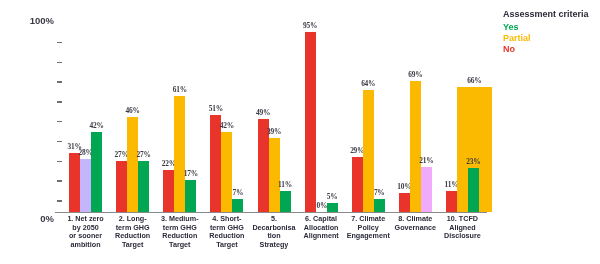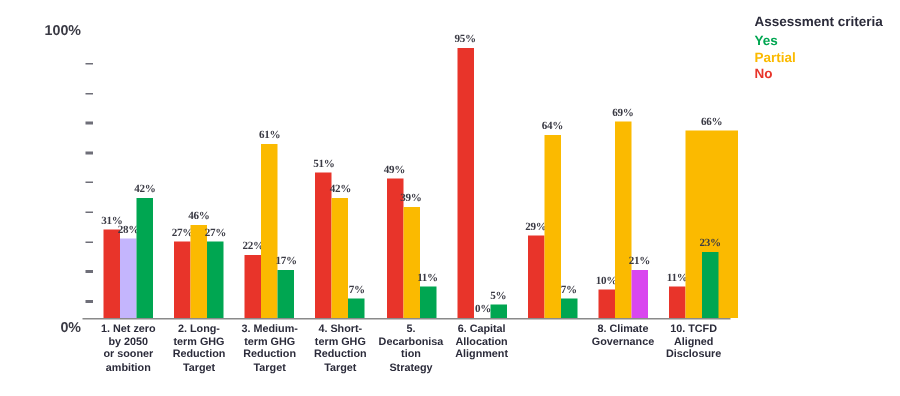--- a/index.html
+++ b/index.html
@@ -205,21 +205,21 @@
           <span class="bar-value">28%</span>
         </div>
         <div class="bar" style="left: 22px; height: 79.8px; background: rgb(0, 166, 81);">
           <span class="bar-value">42%</span>
         </div>
       </div>
       <div class="bar-group" style="left: 54.1667px; width: 33px;">
         <div class="bar" style="left: 0px; height: 51.3px; background: rgb(232, 52, 42);">
           <span class="bar-value">27%</span>
         </div>
-        <div class="bar" style="left: 11px; height: 62px; background: rgb(251, 186, 0);">
+        <div class="bar" style="left: 11px; height: 95px; background: rgb(251, 186, 0);">
           <span class="bar-value">46%</span>
         </div>
         <div class="bar" style="left: 22px; height: 51.3px; background: rgb(0, 166, 81);">
           <span class="bar-value">27%</span>
         </div>
       </div>
       <div class="bar-group" style="left: 101.278px; width: 33px;">
         <div class="bar" style="left: 0px; height: 41.8px; background: rgb(232, 52, 42);">
           <span class="bar-value">22%</span>
         </div>
@@ -274,21 +274,21 @@
           <span class="bar-value">7%</span>
         </div>
       </div>
       <div class="bar-group" style="left: 336.833px; width: 33px;">
         <div class="bar" style="left: 0px; height: 19px; background: rgb(232, 52, 42);">
           <span class="bar-value">10%</span>
         </div>
         <div class="bar" style="left: 11px; height: 131.1px; background: rgb(251, 186, 0);">
           <span class="bar-value">69%</span>
         </div>
-        <div class="bar" style="left: 22px; height: 32px; background: #d946ef;">
+        <div class="bar" style="left: 22px; height: 45px; background: #f0abfc;">
           <span class="bar-value">21%</span>
         </div>
       </div>
       <div class="bar-group" style="left: 383.944px; width: 33px;">
         <div class="bar" style="left: 0px; height: 20.9px; background: rgb(232, 52, 42);">
           <span class="bar-value">11%</span>
         </div>
         <div class="bar" style="left: 11px; height: 125.4px; background: rgb(251, 186, 0); padding-left: 24px;">
           <span class="bar-value">66%</span>
         </div>
@@ -327,20 +327,25 @@
         <div>5.</div>
         <div>Decarbonisa</div>
         <div>tion</div>
         <div>Strategy</div>
       </div>
       <div class="xlabel" style="left: 235.556px; width: 47.1111px;">
         <div>6. Capital</div>
         <div>Allocation</div>
         <div>Alignment</div>
       </div>
+      <div class="xlabel" style="left: 282.667px; width: 47.1111px;">
+        <div>7. Climate</div>
+        <div>Policy</div>
+        <div>Engagement</div>
+      </div>
       <div class="xlabel" style="left: 329.778px; width: 47.1111px;">
         <div>8. Climate</div>
         <div>Governance</div>
       </div>
       <div class="xlabel" style="left: 376.889px; width: 47.1111px;">
         <div>10. TCFD</div>
         <div>Aligned</div>
         <div>Disclosure</div>
       </div>
     </div>

